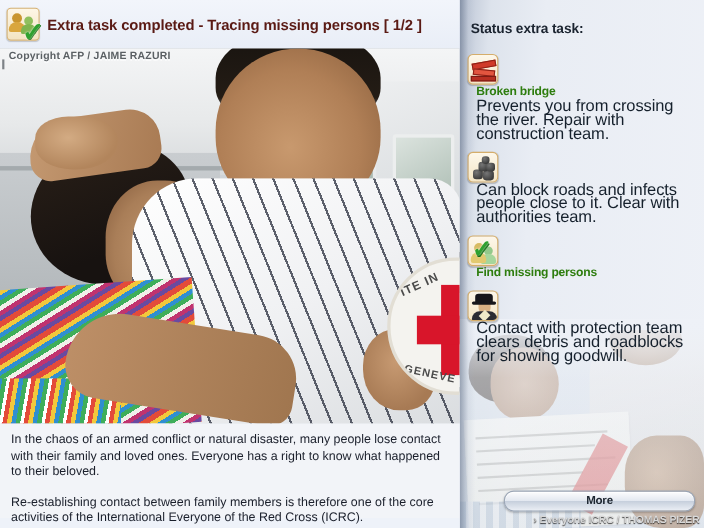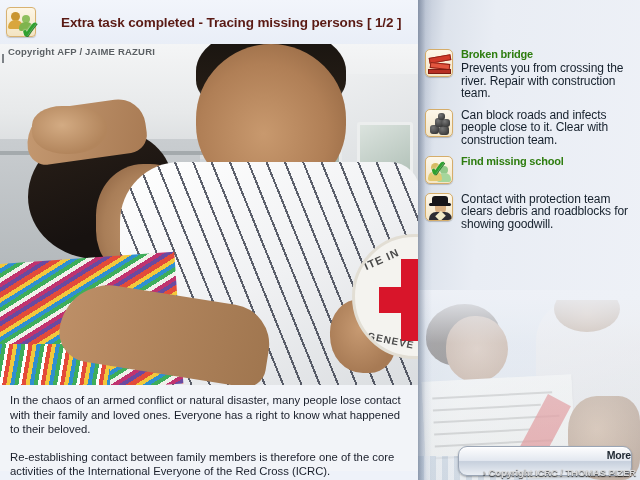--- a/index.html
+++ b/index.html
@@ -33,21 +33,21 @@
   #title-icon .p1 .body{ width:15px;height:9px;background:#d9a63e;left:1px;top:12px;position:absolute;border-radius:7px 7px 2px 2px; }
   #title-icon .p2 .head{ width:8px;height:8px;background:#8fbf5e;left:15px;top:7px;position:absolute; }
   #title-icon .p2 .body{ width:14px;height:9px;background:#7fb44e;left:12px;top:14px;position:absolute;border-radius:6px 6px 2px 2px; }
   .check-glyph{
     position:absolute; font-weight:bold; color:#2fa12f;
     text-shadow:0 0 2px #fff, 1px 1px 0 #0a6b0a;
     line-height:1;
   }
   #title-icon .check-glyph{ font-size:24px; left:13px; top:10px; }
   #title-text{
-    margin-left:25px; font-size:13.5px; font-weight:bold; color:#5a1a14;
+    margin-left:7px; font-size:13.5px; font-weight:bold; color:#5a1a14;
     letter-spacing:-.1px; white-space:nowrap;
   }
 
   
   #photo{
     position:absolute; left:0; top:44px; width:418px; height:341px;
     overflow:hidden; background:#cfd4d8;
   }
   #photo .sky{
     position:absolute; left:0; top:0; width:418px; height:115px;
@@ -231,31 +231,31 @@
     position:absolute; left:0; top:0; width:14px; height:480px;
     background:linear-gradient(90deg,rgba(90,105,130,.55) 0%, rgba(160,172,192,.18) 55%, rgba(255,255,255,0) 100%);
   }
 
   #rp-title{
     position:absolute; left:10px; top:19px; font-size:12.5px; font-weight:bold;
     color:#1b2430; letter-spacing:-.1px; z-index:4;
   }
 
   .task-list{ position:absolute; left:0; top:48px; width:222px; z-index:4; }
-  .task{ position:relative; display:flex; padding:0 6px 0 7px; margin-bottom:8px; }
+  .task{ position:relative; display:flex; padding:0 6px 0 7px; margin-bottom:8px;flex-direction:column; }
   .task-icon{
     position:relative; flex:0 0 28px; width:28px; height:28px; margin-top:1px;
     border:1px solid #d5ad6a; border-radius:5px;
     background:linear-gradient(180deg,#fdf7ea 0%, #f4e6c6 100%);
     box-shadow:0 1px 1px rgba(0,0,0,.2);
     overflow:hidden;
   }
   .task-body{ margin-left:8px; }
   .task-title{ font-size:11px; font-weight:bold; color:#2e7d0f; line-height:13px; letter-spacing:-.2px; }
-  .task-desc{ font-size:12px; color:#15202c; line-height:12.6px; margin-top:1px; letter-spacing:-.1px; }
+  .task-desc{ font-size:15px; color:#15202c; line-height:12.6px; margin-top:1px; letter-spacing:-.1px; }
 
   
   .ic-bridge .b1{ position:absolute; left:3px; top:6px; width:22px; height:6px; background:#d03a2a; border:1px solid #8f2116; transform:rotate(-10deg); }
   .ic-bridge .b2{ position:absolute; left:4px; top:13px; width:20px; height:6px; background:#e2553f; border:1px solid #8f2116; transform:rotate(6deg); }
   .ic-bridge .b3{ position:absolute; left:2px; top:19px; width:23px; height:5px; background:#b72f22; border:1px solid #7d1c13; }
   .ic-debris .r{ position:absolute; background:radial-gradient(circle at 35% 30%,#767676 0%,#3b3b3b 75%); border-radius:3px; }
   .ic-person .head{ position:absolute; left:9px; top:4px; width:11px; height:11px; border-radius:50%; }
   .ic-person .body{ position:absolute; left:4px; top:14px; width:21px; height:12px; border-radius:9px 9px 2px 2px; }
   .ic-find .head{ position:absolute; left:5px; top:6px; width:9px; height:9px; border-radius:50%; background:#d7bb63; }
   .ic-find .body{ position:absolute; left:2px; top:14px; width:14px; height:10px; border-radius:7px 7px 2px 2px; background:#e2c96f; }
@@ -264,21 +264,21 @@
   .ic-find .check-glyph{ font-size:22px; left:3px; top:1px; }
   .ic-auth .hat{ position:absolute; left:6px; top:2px; width:16px; height:8px; background:#17161a; border-radius:3px 3px 0 0; }
   .ic-auth .brim{ position:absolute; left:3px; top:9px; width:22px; height:3px; background:#17161a; border-radius:2px; }
   .ic-auth .head{ position:absolute; left:9px; top:10px; width:11px; height:10px; border-radius:0 0 50% 50%; background:#d9b184; }
   .ic-auth .body{ position:absolute; left:3px; top:18px; width:23px; height:10px; background:#2c2c33; border-radius:7px 7px 0 0; }
   .ic-auth .collar{ position:absolute; left:11px; top:18px; width:7px; height:8px; background:#f0e9c8; transform:rotate(45deg); }
 
   
   #btn-row{ position:absolute; left:0; top:446px; width:222px; height:20px; z-index:6; display:flex; gap:8px; padding:0 8px 0 40px; }
   .btn{
-    flex:1; height:30px; line-height:16px; text-align:right;
+    flex:1; height:19px; line-height:16px; text-align:center;
     font-size:10.5px; font-weight:bold; color:#1d2630;
     background:linear-gradient(180deg,#fdfdfe 0%, #e3e8f0 48%, #c7d0dd 52%, #eaeef4 100%);
     border:1px solid #9aa5b5; border-radius:9px;
     box-shadow:inset 0 1px 0 #fff, 0 1px 2px rgba(0,0,0,.3);
     cursor:pointer; letter-spacing:-.2px;
   }
   #rp-copyright{
     position:absolute; right:4px; bottom:2px; z-index:6;
     font-size:9.5px; font-weight:bold; color:#d8d8d8;
     text-shadow:0 1px 1px rgba(0,0,0,.75); letter-spacing:-.1px; white-space:nowrap;
@@ -365,20 +365,21 @@
         <span class="ln" style="top:64px;width:118px"></span>
         <span class="ln" style="top:76px;width:84px"></span>
       </div>
       <div class="stamp"></div>
       <div class="hands"></div>
       <div class="tiles"></div>
     </div>
     <div id="rp-veil"></div>
     <div id="rp-left-shade"></div>
 
+    <div id="rp-title">Status extra task:</div>
 
     <div class="task-list">
 
       <div class="task">
         <div class="task-icon ic-bridge">
           <span class="b1"></span>
             <span class="b2"></span>
             <span class="b3"></span>
         </div>
         <div class="task-body">
@@ -389,35 +390,35 @@
 
       <div class="task">
         <div class="task-icon ic-debris">
           <span class="r" style="left:4px;top:15px;width:9px;height:9px"></span>
           <span class="r" style="left:13px;top:16px;width:10px;height:9px"></span>
           <span class="r" style="left:9px;top:8px;width:9px;height:9px"></span>
           <span class="r" style="left:16px;top:9px;width:8px;height:8px"></span>
           <span class="r" style="left:12px;top:3px;width:7px;height:7px"></span>
         </div>
         <div class="task-body">
-          <div class="task-desc">Can block roads and infects people close to it. Clear with construction team.</div>
+          <div class="task-desc">Can block roads and infects people close to it. Clear with authorities team.</div>
         </div>
       </div>
 
 
       <div class="task">
         <div class="task-icon ic-find">
           <span class="head2"></span>
             <span class="body2"></span>
           <span class="head"></span>
             <span class="body"></span>
           <span class="check-glyph">✓</span>
         </div>
         <div class="task-body">
-          <div class="task-title">Find missing school</div>
+          <div class="task-title">Find missing persons</div>
         </div>
       </div>
 
       <div class="task">
         <div class="task-icon ic-auth">
           <span class="head"></span>
             <span class="body"></span>
           <span class="collar"></span>
           <span class="hat"></span>
             <span class="brim"></span>
@@ -428,17 +429,17 @@
       </div>
 
     </div>
 
     <div id="btn-row">
       <div class="btn">More</div>
     </div>
 
     <div id="rp-copyright">
       <span class="lead">›</span>
-      <span>Copyright ICRC / THOMAS PIZER</span>
+      <span>Everyone ICRC / THOMAS PIZER</span>
     </div>
 
   </div>
 </div>
 
 </body></html>

